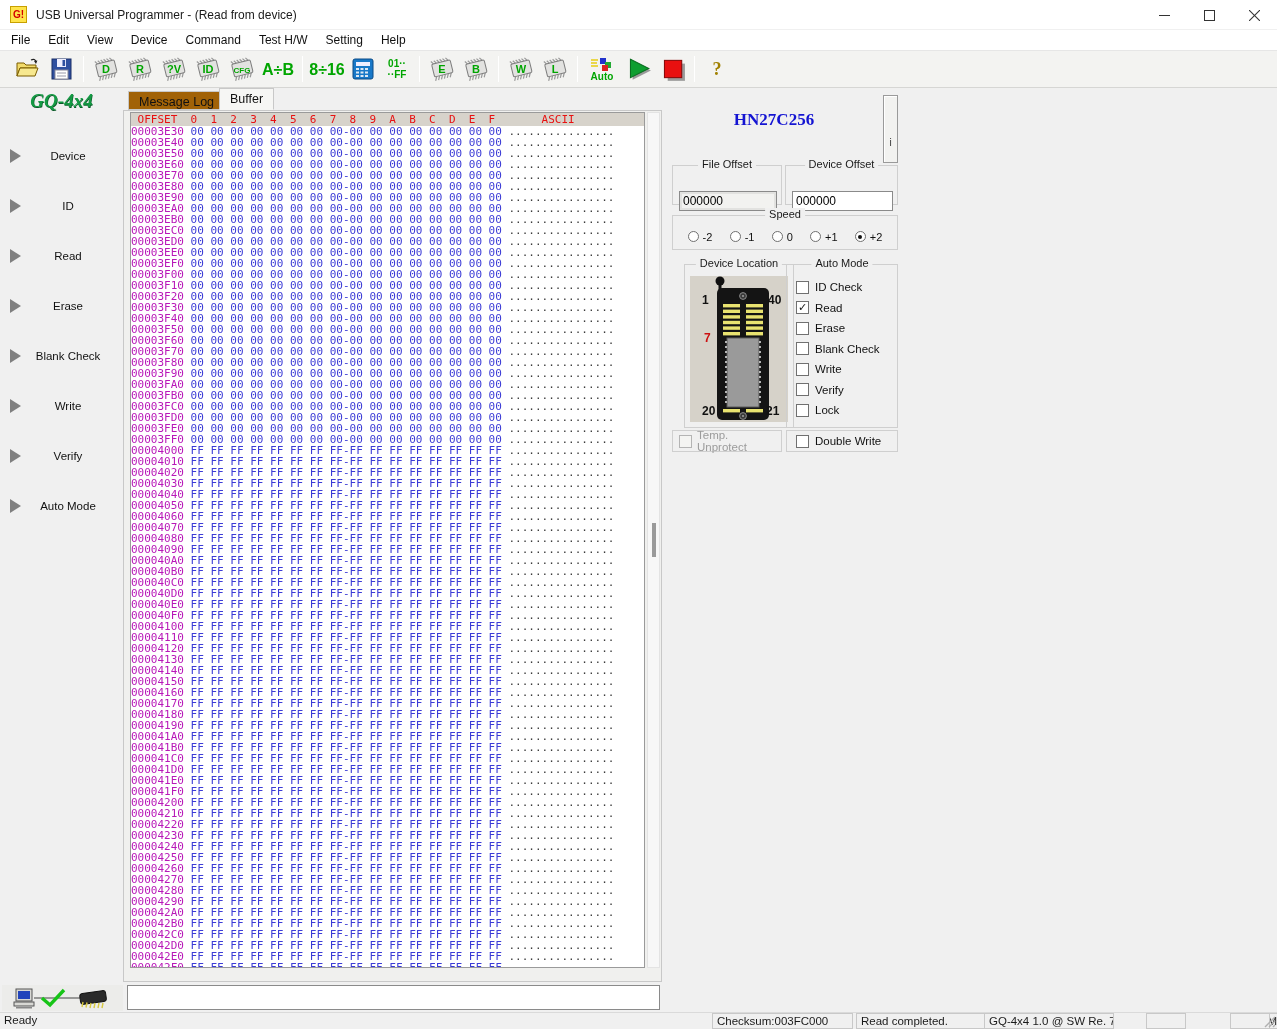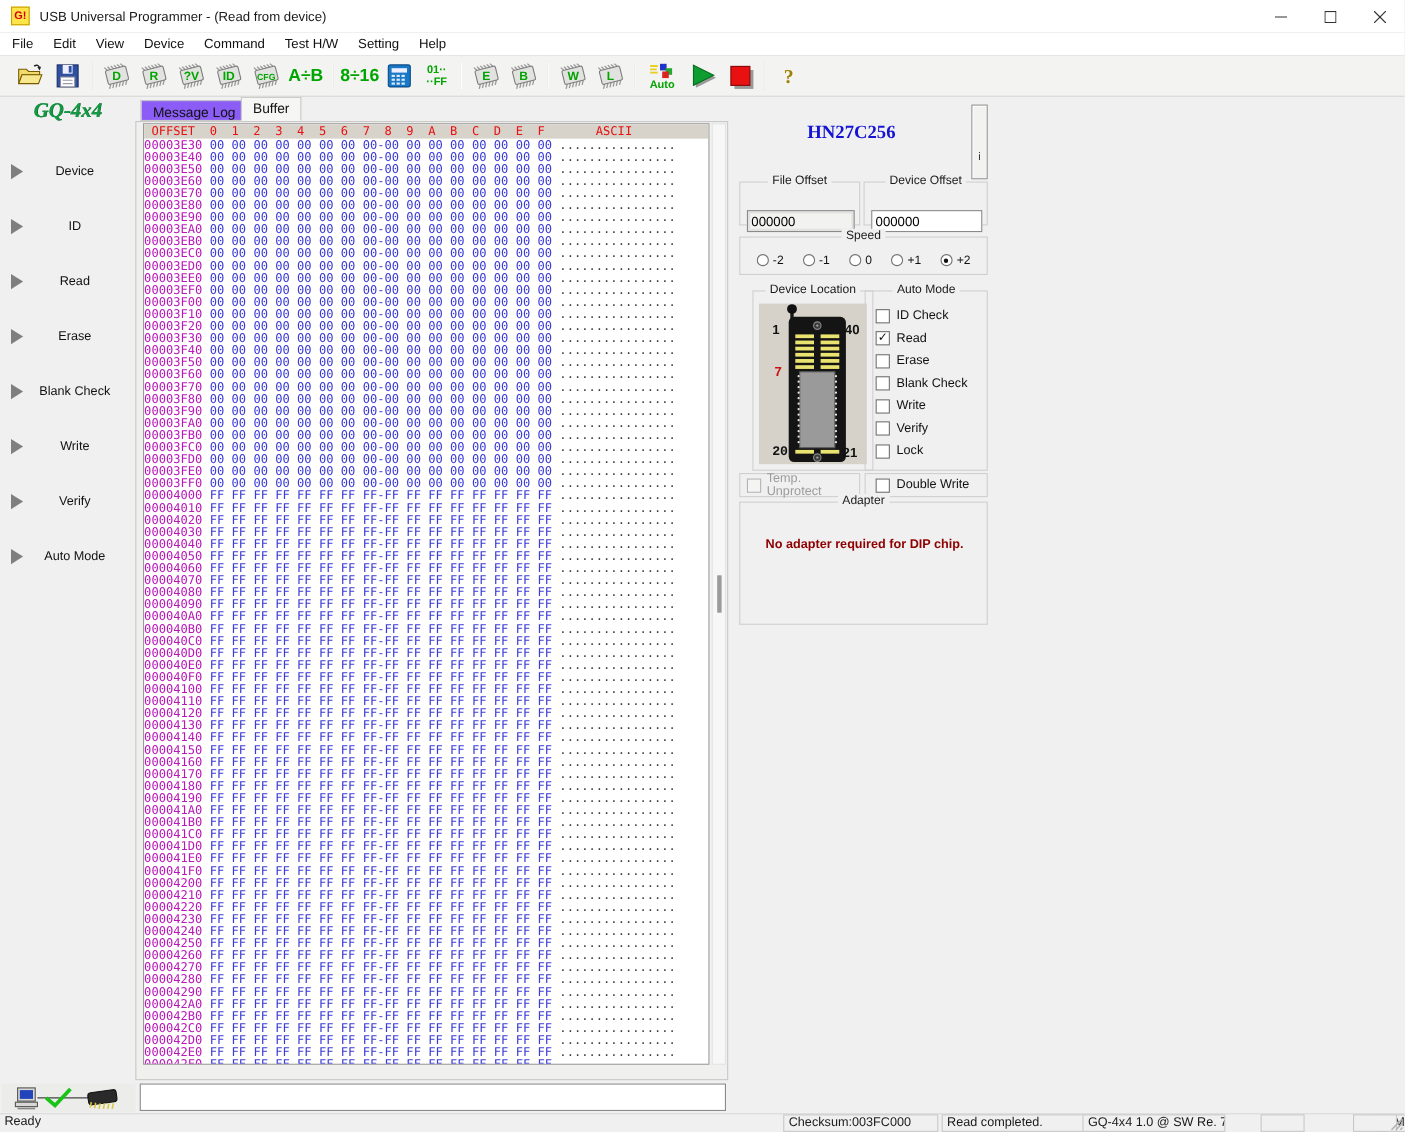--- a/index.html
+++ b/index.html
@@ -31,21 +31,21 @@
   #logo { position:absolute; left:0; top:2px; width:123px; text-align:center; font-family:"Liberation Serif", serif; font-style:italic; font-weight:bold; font-size:19px; color:#149a44; text-shadow:0.5px 0.5px 0 #0a5a28; }
   .sideitem { position:absolute; left:0; width:123px; height:28px; display:flex; align-items:center; }
   .tri { width:0; height:0; border-left:11px solid #7f7f7f; border-top:7px solid transparent; border-bottom:7px solid transparent; margin-left:10px; }
   .sidelabel { flex:1; text-align:center; font-size:11.5px; color:#111; margin-right:8px; }
 
   
   #connbox { position:absolute; left:2px; top:985px; width:121px; height:26px; background:#ececea; display:flex; align-items:center; justify-content:center; }
 
   
   #tabctrl { position:absolute; left:123px; top:88px; width:539px; height:894px; }
-  .tab { position:absolute; font-size:12.5px; padding:3px 10px 4px 10px; border:1px solid #c8c8c8; background:#8b5cf6; }
+  .tab { position:absolute; font-size:12.5px; padding:3px 10px 4px 10px; border:1px solid #c8c8c8; background:#a16207; }
   #tab-msg { left:5px; top:3px; height:19px; }
   #tab-buf { left:96px; top:0px; height:22px; background:#f6f6f4; border-bottom:1px solid #f6f6f4; z-index:3; }
   #tabpage { position:absolute; left:0; top:22px; width:539px; height:872px; border:1px solid #c8c8c8; background:#f0f0ee; }
 
   
   #hexbox { position:absolute; left:6px; top:1px; width:515px; height:856px; background:#ffffff; border:1px solid #9a9a9a; overflow:hidden; font-family:"DejaVu Sans Mono", monospace; font-size:11px; }
   #hexheader { height:13px; line-height:13px; background:#d7d3cb; color:#e81010; white-space:pre; }
   #hexrows { white-space:pre; }
   .hrow { height:11px; line-height:11px; }
   .off { color:#b818b8; }
@@ -623,21 +623,21 @@
             <circle cx="70" cy="116" r="1"></circle>
             <circle cx="70" cy="121" r="1"></circle>
             <circle cx="70" cy="126" r="1"></circle>
         </g>
         <circle cx="53" cy="140" r="3.4" fill="#3a3a3a" stroke="#8a8a8a" stroke-width="1"></circle>
         <circle cx="53" cy="140" r="1.1" fill="#999"></circle>
       </svg>
       <div class="pinnum" style="left:12px; top:17px;">1</div>
       <div class="pinnum" style="left:78px; top:17px;">40</div>
       <div class="pinnum red" style="left:14px; top:55px;">7</div>
-      <div class="pinnum" style="left:12px; top:128px;font-family:Liberation Mono, monospace;">20</div>
+      <div class="pinnum" style="left:12px; top:128px;">20</div>
       <div class="pinnum" style="left:76px; top:128px;">21</div>
     </div>
   </div>
 
   <div class="group" id="grp-tempunprot">
     <span class="cbox"></span>
     <span class="clabel">Temp. Unprotect</span>
   </div>
 
   <div class="group" id="grp-automode">
@@ -670,24 +670,20 @@
         <span class="cbox"></span>
         <span class="clabel">Lock</span>
       </div>
     </div>
 
   <div class="group" id="grp-doublewrite">
     <span class="cbox"></span>
     <span class="clabel">Double Write</span>
   </div>
 
-  <div class="group" id="grp-adapter">
-    <div class="glabel">Adapter</div>
-    <div id="adaptermsg">No adapter required for DIP chip.</div>
-  </div>
 </div>
 
 <div id="statusbar">
   <span id="sb-ready">Ready</span>
   <span class="sbpanel" id="sb-checksum">Checksum:003FC000</span>
   <span class="sbpanel" id="sb-msg">Read completed.</span>
   <span class="sbpanel" id="sb-ver">GQ-4x4 1.0 @ SW Re. 7.32</span>
   <span class="sbpanel" id="sb-blank1"></span>
   <span class="sbpanel" id="sb-num">NUM</span>
   <span class="sbpanel" id="sb-blank2"></span>

